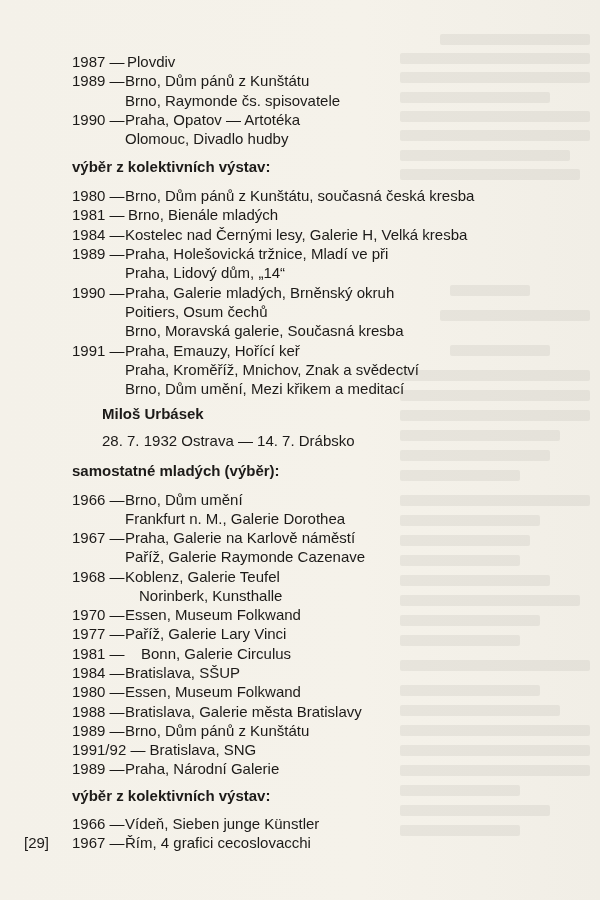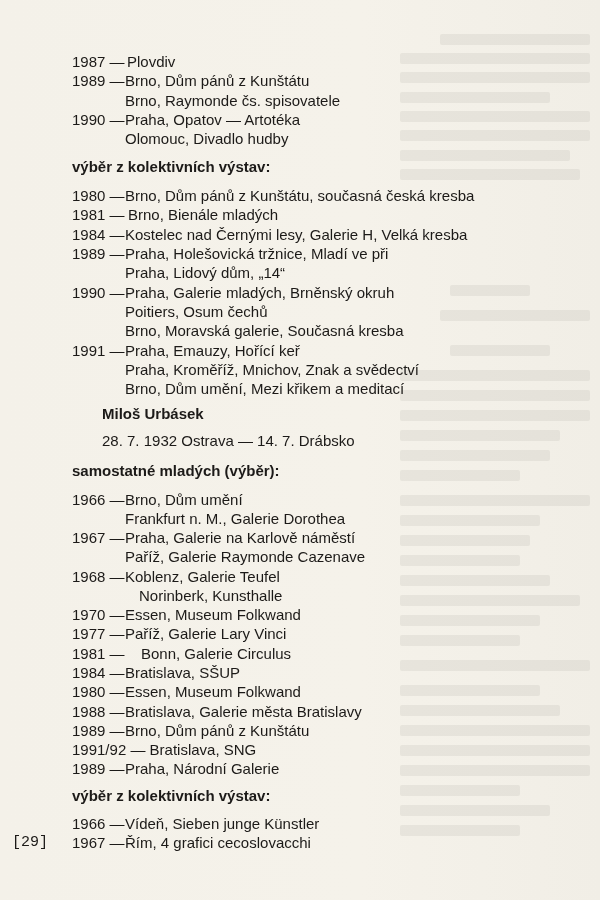--- a/index.html
+++ b/index.html
@@ -49,24 +49,23 @@
     }
     .born {
       position: absolute;
       left: 102px;
       font-size: 15px;
       line-height: 18px;
       white-space: nowrap;
     }
     .pagenum {
       position: absolute;
-      left: 12px;
-      font-size: 15px;
-      line-height: 18px;
-      font-family: Liberation Mono, monospace;
+      left: 24px;
+      font-size: 15px;
+      line-height: 18px;
     }
     .row {
       position: absolute;
       left: 72px;
       font-size: 15px;
       line-height: 18px;
       white-space: nowrap;
     }
   </style>
 </head>

